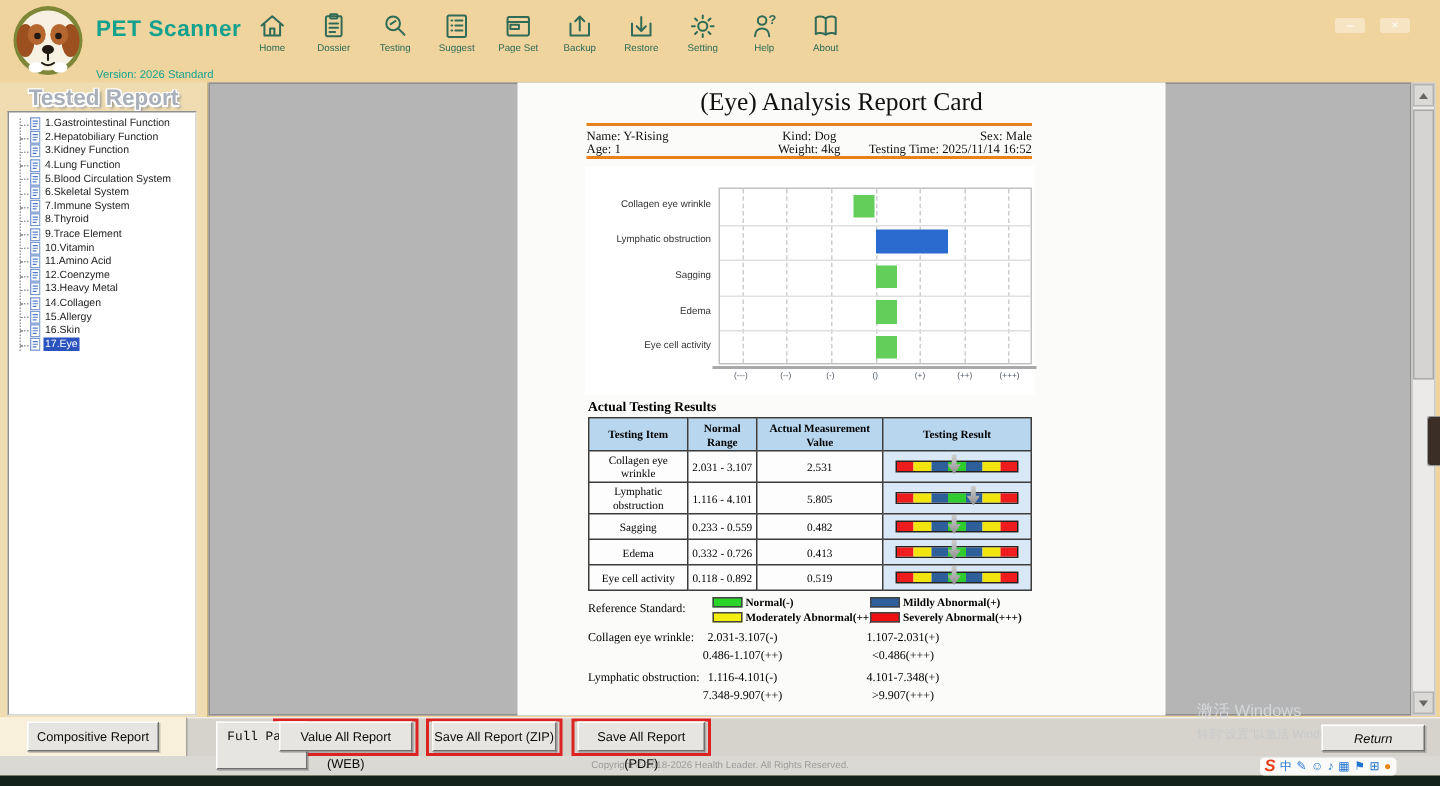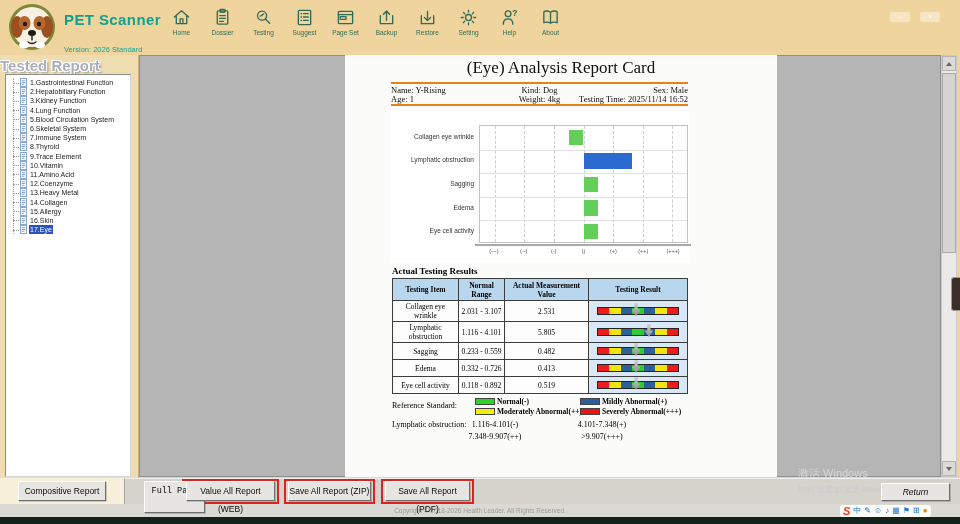--- a/index.html
+++ b/index.html
@@ -15,21 +15,21 @@
   .app-version { font-size:7.5px; color:#16a390; margin-top:17px; }
   .toolbar { position:absolute; left:161px; top:8px; display:flex; }
   .nav-item { width:41px; display:flex; flex-direction:column; align-items:center; cursor:default; }
   .nav-ic { width:19px; height:19px; stroke:#2f6b57; fill:none; stroke-width:1.4; stroke-linecap:round; stroke-linejoin:round; }
   .nav-label { font-size:6.5px; color:#2f6b57; margin-top:2px; white-space:nowrap; }
   .win-btn { position:absolute; top:12px; width:20px; height:10px; background:rgba(255,255,255,.38); border-radius:2px; color:#fff; font-size:8px; line-height:9px; text-align:center; }
   .win-min { left:890px; } .win-close { left:920px; }
 
   
   .sidebar { position:absolute; left:0; top:55px; width:139px; height:423px; background:#efddb1; border-right:1px solid #cbb27e; }
-  .sidebar-title { position:absolute; left:0; top:2px; width:100%; font-size:15px; font-weight:bold; color:#a9b0ba;
+  .sidebar-title { position:absolute; left:0; top:2px; width:100%; text-align:center; font-size:15px; font-weight:bold; color:#a9b0ba;
     text-shadow:-1px -1px 0 #fff,1px -1px 0 #fff,-1px 1px 0 #fff,1px 1px 0 #fff,2px 2px 2px #8d8d8d; }
   .tree-panel { position:absolute; left:5px; top:19px; width:126px; height:403px; background:#fff;
     border:1px solid #8f8f8f; border-right-color:#d6d6d6; border-bottom-color:#d6d6d6; overflow:hidden; }
   .tree { position:relative; padding-top:3px; }
   .tree::before { content:""; position:absolute; left:7px; top:4px; height:155px; border-left:1px dotted #9a9a9a; }
   .tree-item { position:relative; height:9.2px; display:flex; align-items:center; padding-left:14px; font-size:7px; line-height:9px; color:#1c1c1c; white-space:nowrap; }
   .tree-item::before { content:""; position:absolute; left:7px; top:50%; width:6px; border-top:1px dotted #9a9a9a; }
   .doc-icon { width:7px; height:9px; margin-right:2px; flex:none; display:inline-block; }
   .doc-icon svg { width:7px; height:9px; display:block; }
   .tree-label { padding:0 1px; }
@@ -545,20 +545,27 @@
           <span class="swatch" style="background: rgb(242, 238, 14);"></span>
           <span>Moderately Abnormal(++)</span>
         </div>
         <div class="legend-item" style="left: 235px; top: 352px;">
           <span class="swatch" style="background: rgb(238, 17, 17);"></span>
           <span>Severely Abnormal(+++)</span>
         </div>
       </div>
     <div id="ref-rows">
         <div class="ref-row">
+          <span class="rl">Collagen eye wrinkle:</span>
+          <span class="ra">2.031-3.107(-)</span>
+          <span class="rb">1.107-2.031(+)</span>
+          <span class="ra l2">0.486-1.107(++)</span>
+          <span class="rb l2">&lt;0.486(+++)</span>
+        </div>
+        <div class="ref-row">
           <span class="rl">Lymphatic obstruction:</span>
           <span class="ra">1.116-4.101(-)</span>
           <span class="rb">4.101-7.348(+)</span>
           <span class="ra l2">7.348-9.907(++)</span>
           <span class="rb l2">&gt;9.907(+++)</span>
         </div>
       </div>
   </div>
 
   <div class="scrollbar">

